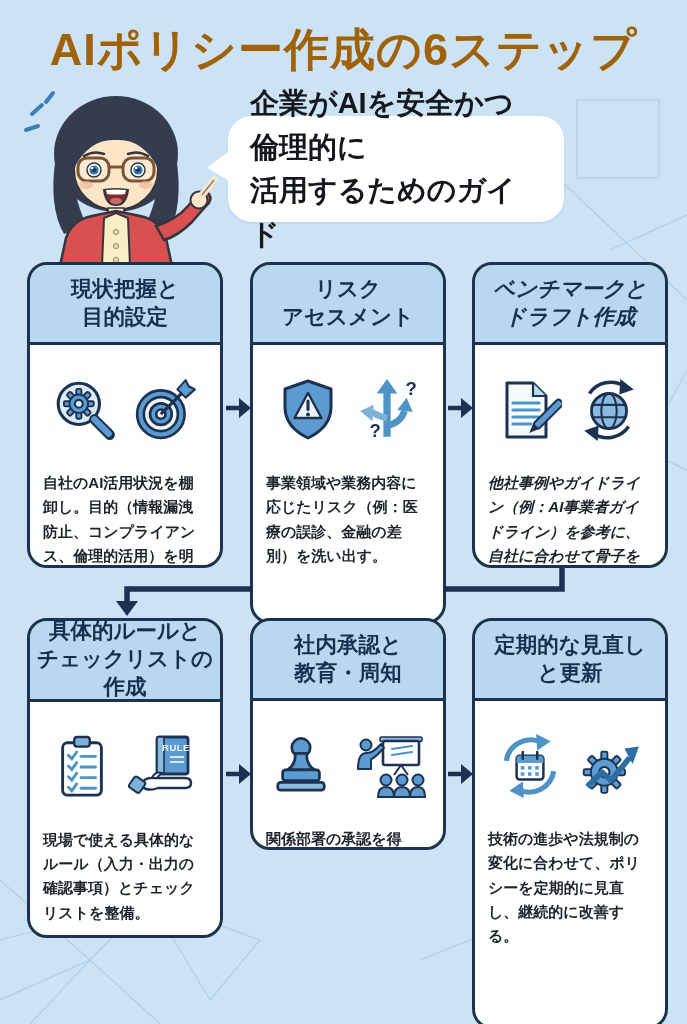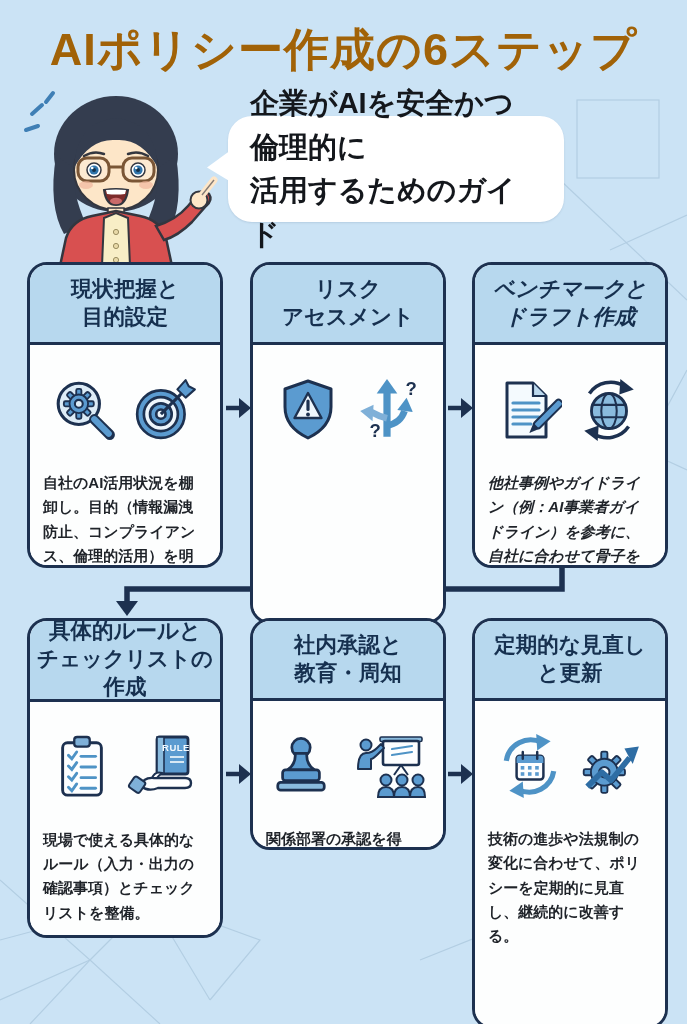--- a/index.html
+++ b/index.html
@@ -24,21 +24,21 @@
     display:flex;align-items:center;padding:4px 22px;box-sizing:border-box;
   }
   .bubble .tail{
     position:absolute;left:-21px;top:34px;width:24px;height:32px;background:#ffffff;
     clip-path:polygon(100% 0,0 55%,100% 100%);
   }
   .bubble p{margin:0;font-size:29px;font-weight:800;color:#14171c;line-height:1.5;white-space:pre-line;}
 
   
   .card{
-    position:absolute;width:196px;background:#ffffff;border:3.5px solid #1d3150;
+    position:absolute;width:196px;background:#84cc16;border:3.5px solid #1d3150;
     border-radius:20px;box-sizing:border-box;overflow:hidden;z-index:1;
     display:flex;flex-direction:column;
   }
   .card-header{
     background:#b7d8ee;border-bottom:3px solid #1d3150;
     min-height:80px;display:flex;align-items:center;justify-content:center;
     text-align:center;font-size:21.5px;font-weight:800;color:#16304f;
     line-height:1.3;white-space:pre-line;padding:6px 4px;box-sizing:border-box;
   }
   .card-body{flex:1;display:flex;flex-direction:column;background:#fdfefe;}
@@ -217,20 +217,21 @@
           <path d="M32,58 V14" stroke="#4e93c6" stroke-width="7" fill="none"></path>
           <polygon points="22,16 42,16 32,2" fill="#4e93c6"></polygon>
           <path d="M32,40 Q24,38 17,34" stroke="#7fb0d8" stroke-width="6.5" fill="none"></path>
           <polygon points="19,27 18,43 6,33" fill="#7fb0d8"></polygon>
           <path d="M32,47 Q45,45 49,33" stroke="#4e93c6" stroke-width="6.5" fill="none"></path>
           <polygon points="42,32 57,34 51,20" fill="#4e93c6"></polygon>
           <text x="50" y="17" font-size="18" font-weight="bold" fill="#1d3150">?</text>
           <text x="15" y="58" font-size="18" font-weight="bold" fill="#1d3150">?</text>
         </svg>
       </div>
+      <p class="desc">事業領域や業務内容に応じたリスク（例：医療の誤診、金融の差別）を洗い出す。</p>
     </div>
   </div>
 
   <div class="card" style="left:472px;top:262px;height:306px;font-style:italic;">
     <div class="card-header">ベンチマークと
 ドラフト作成</div>
     <div class="card-body">
       <div class="icon-row">
         <svg width="64" height="64" viewBox="0 0 64 64">
           <path d="M9,5 H35 L48,18 V59 H9 Z" fill="#f4fafe" stroke="#1d3150" stroke-width="3" stroke-linejoin="round"></path>

